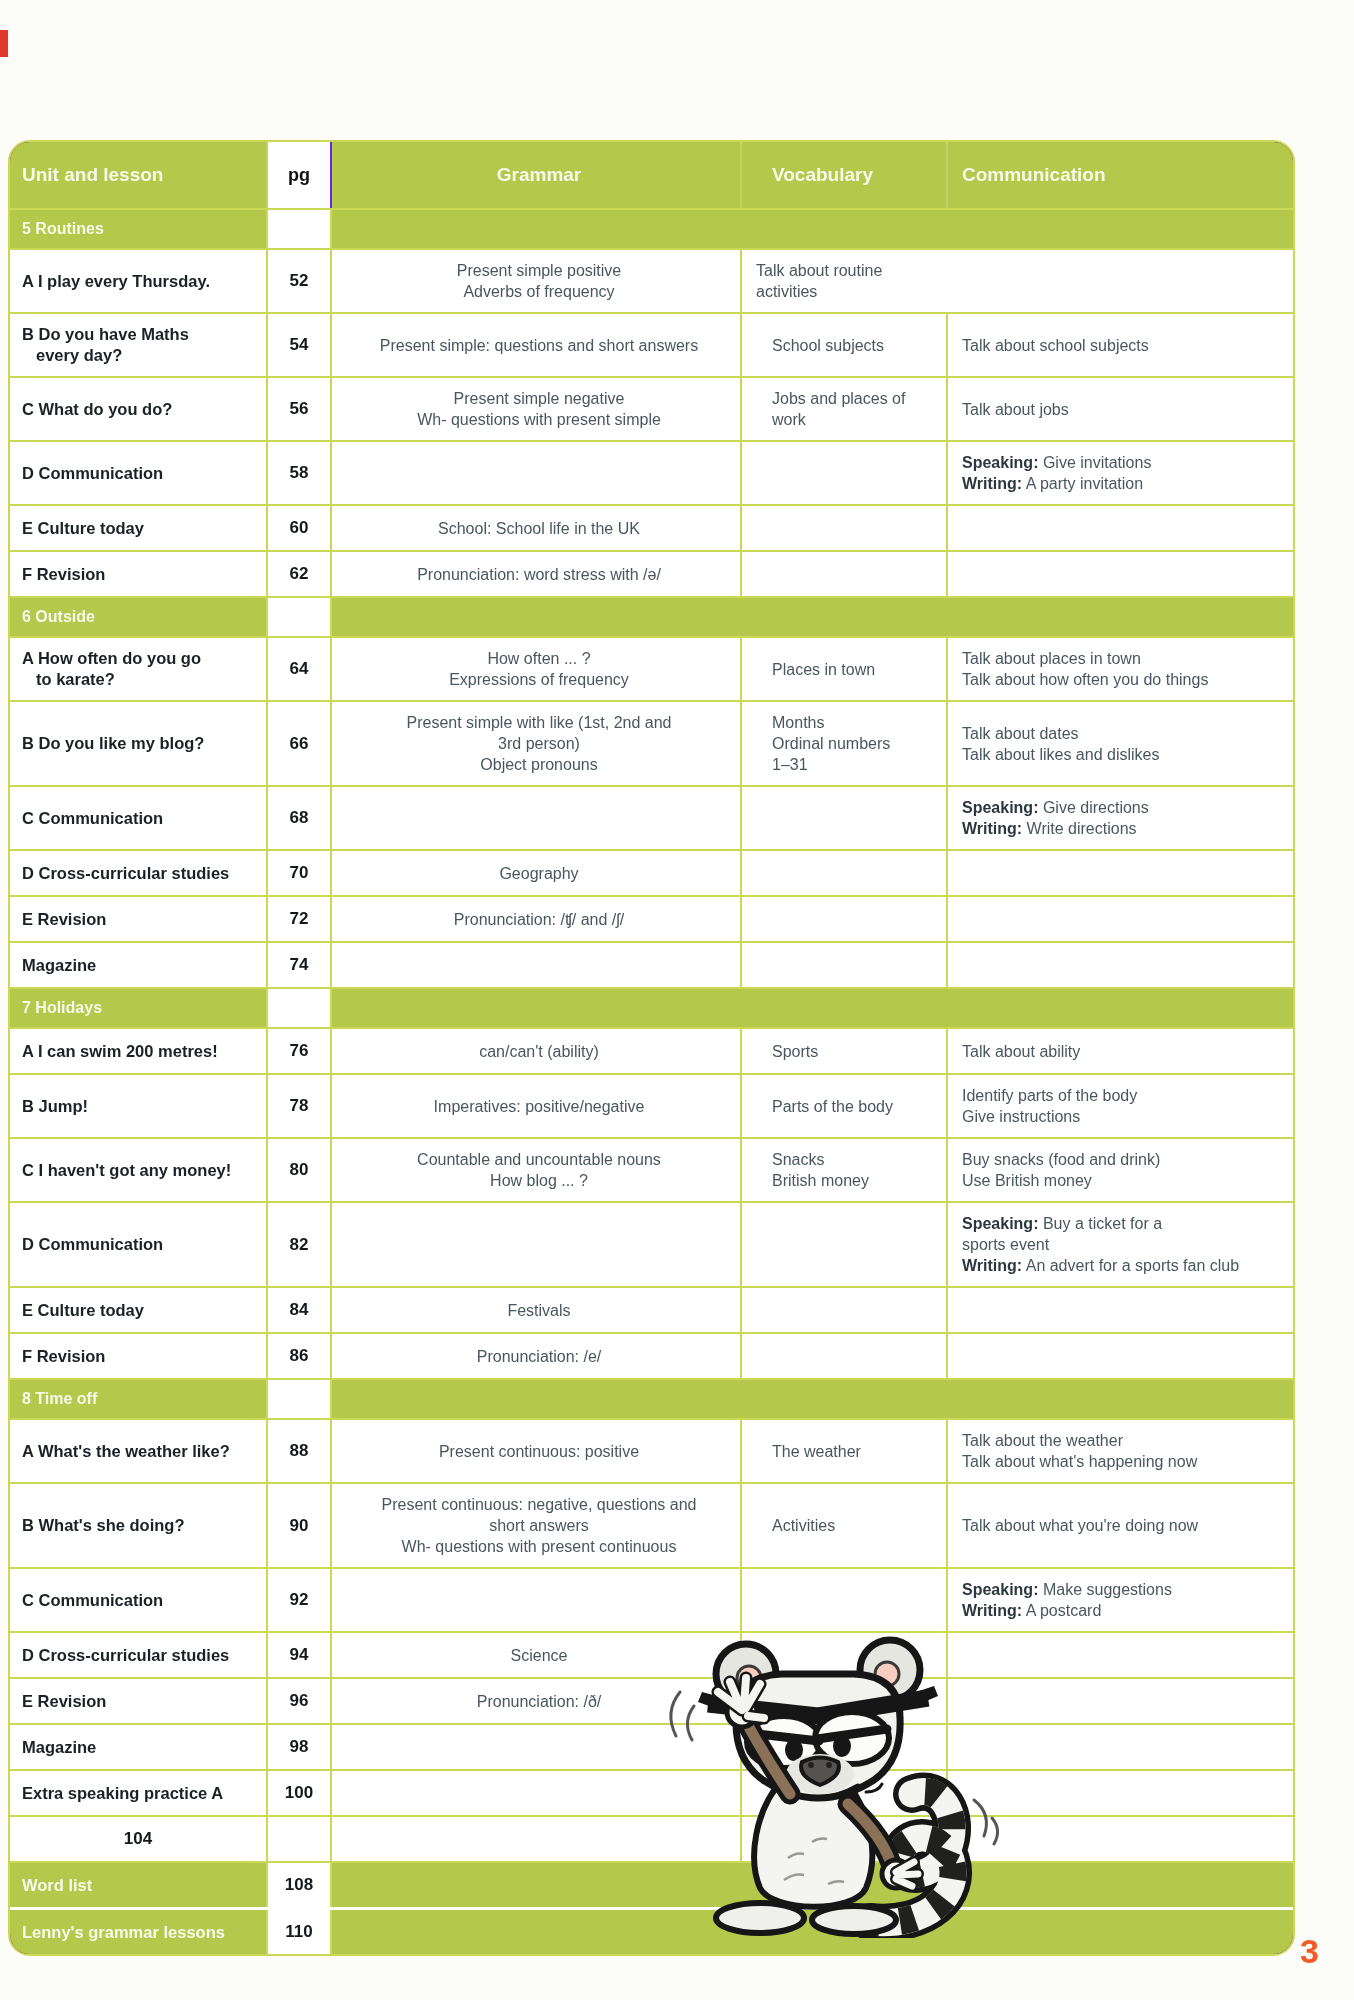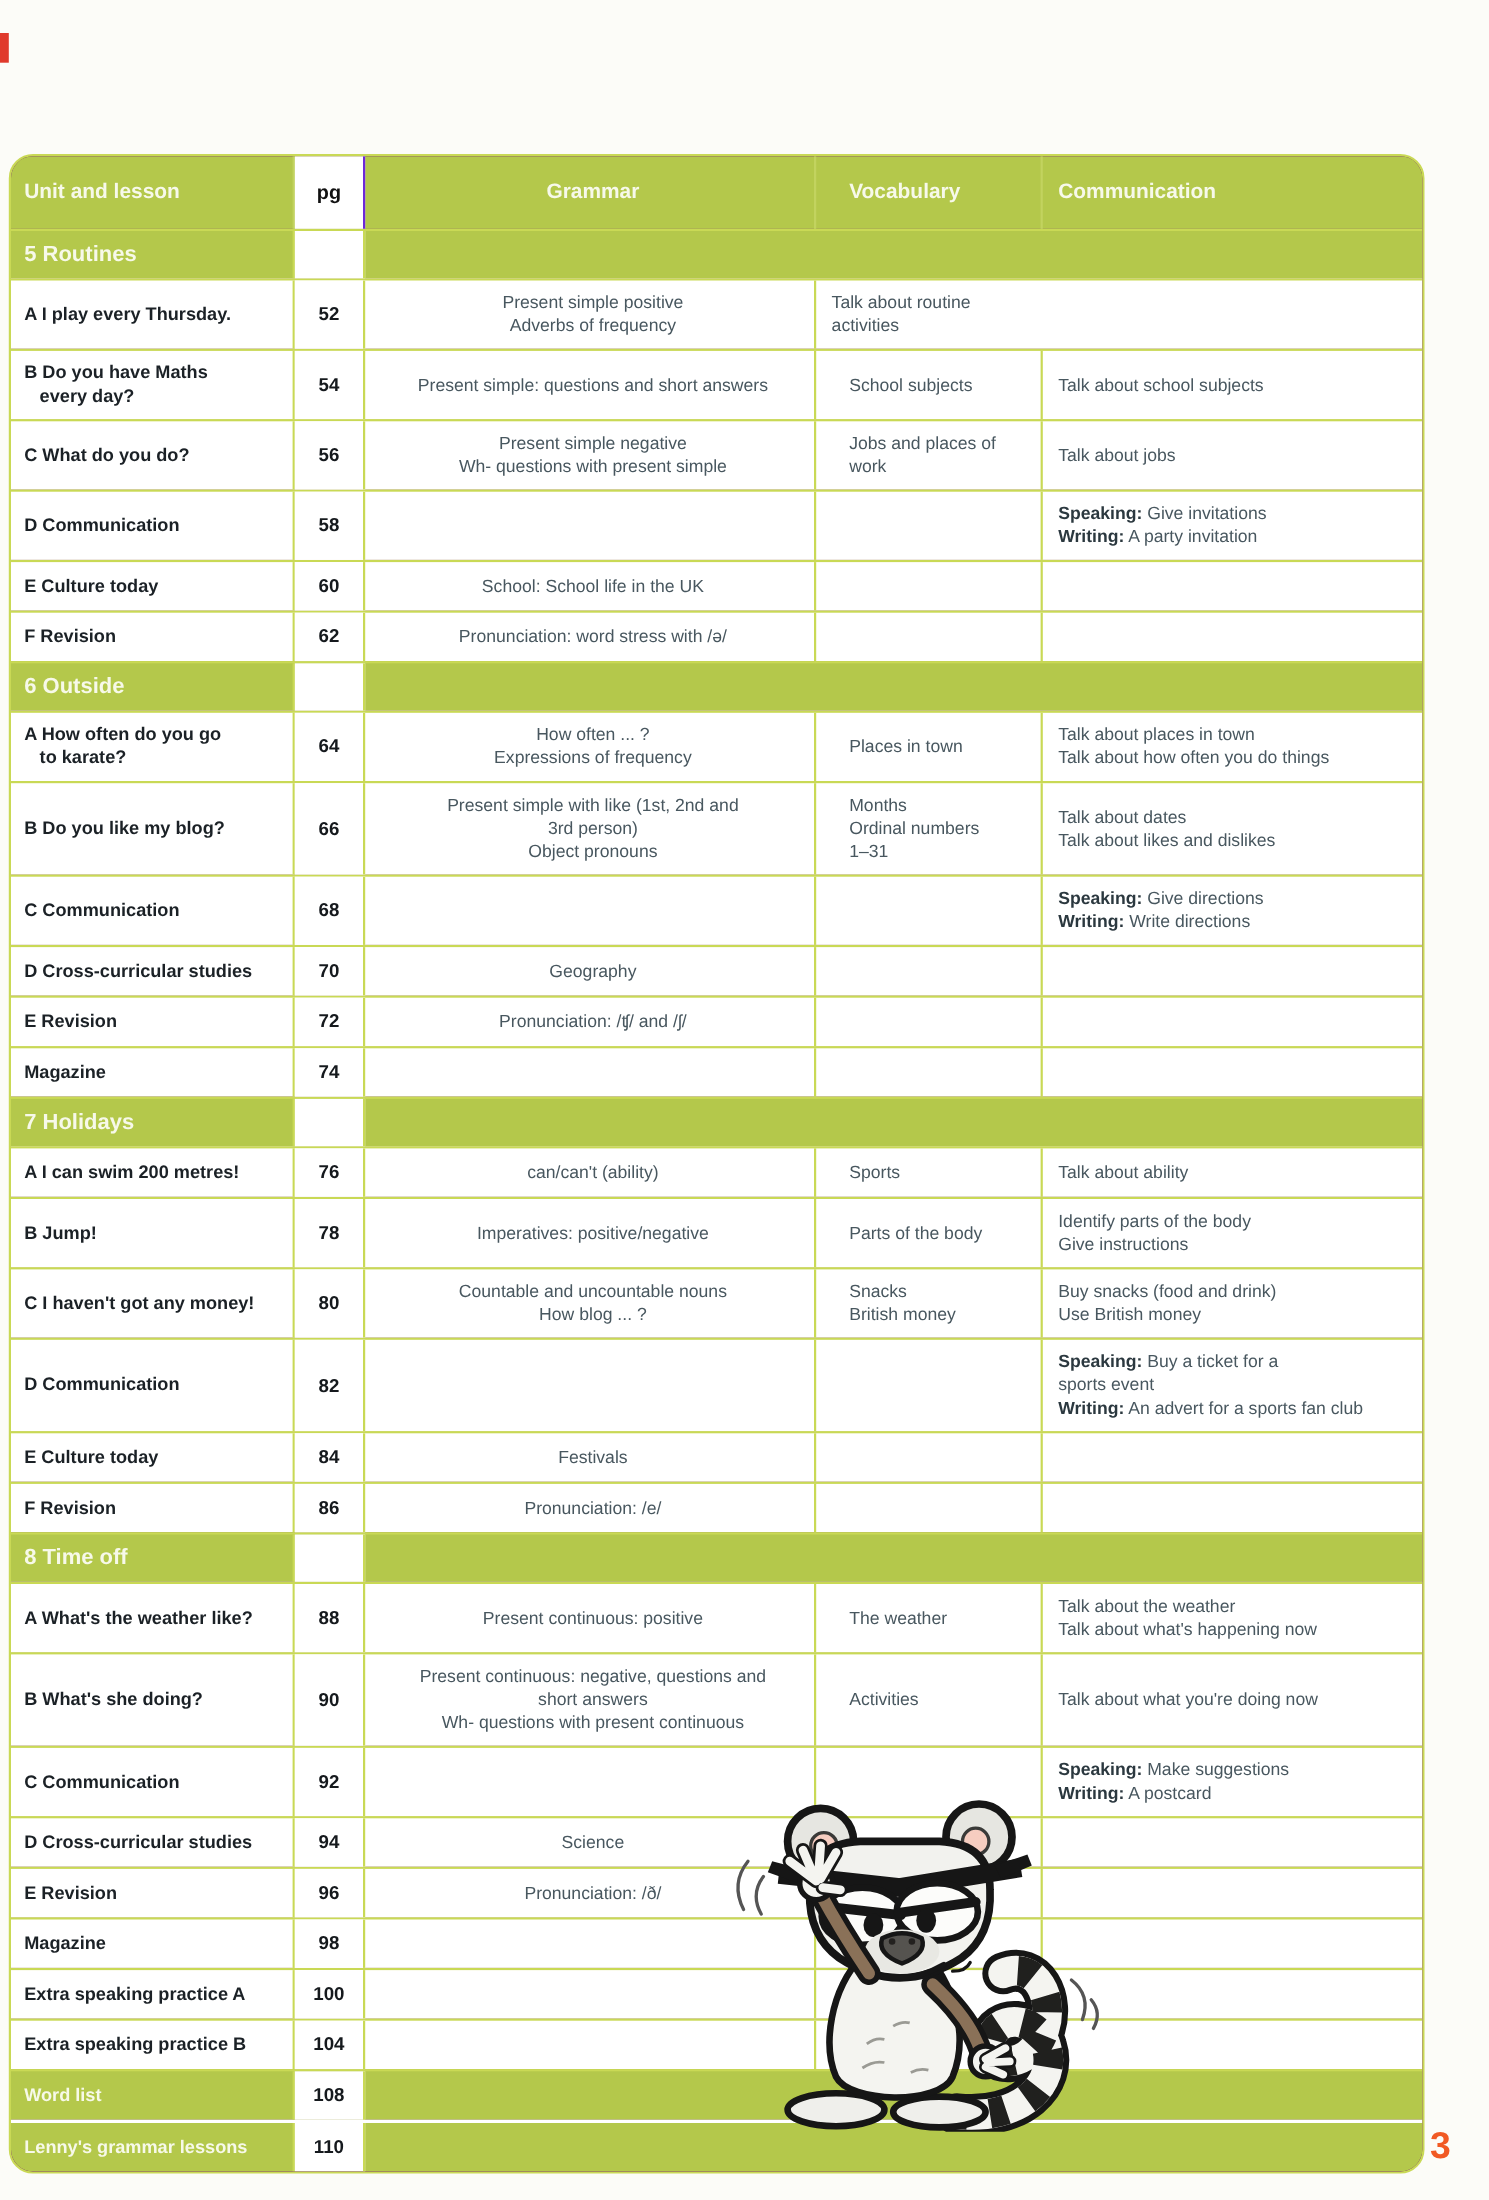--- a/index.html
+++ b/index.html
@@ -28,21 +28,21 @@
   .c-com{padding-left:14px;padding-right:8px;}
   .c-rest{grid-column:3/6;}
 
   .row-header{background:var(--green);min-height:66px;}
   .row-header .cell{justify-content:center;}
   .row-header .h-label{color:#f7f9ea;font-weight:bold;font-size:19px;}
   .row-header .c-unit,.row-header .c-gram,.row-header .c-voc{border-right:2px solid #c2d35f;}
   .row-header .c-pg{border-right:2px solid #6d28d9;font-size:18px;color:#111;}
 
   .row-section{background:var(--green);min-height:37px;}
-  .row-section .c-unit{color:#f7f9e9;font-weight:bold;font-size:20px;}
+  .row-section .c-unit{color:#f7f9e9;font-weight:bold;font-size:16px;}
   .row-footer{background:var(--green);min-height:44px;}
   .row-footer .c-unit{color:#f7f9e9;font-weight:bold;font-size:16.5px;}
   .row-footer + .row-footer{border-top:3px solid #fff;}
 
   .row-lesson{min-height:44px;}
   .t-line{font-weight:bold;color:var(--ink);font-size:16.5px;line-height:21px;}
   .t-indent{padding-left:14px;}
   .line{font-size:16px;line-height:21px;color:var(--body);}
   .seg-i{}
   .seg-b{font-weight:bold;color:var(--bold-dark);}
@@ -418,23 +418,20 @@
       <div class="row row-lesson">
         <div class="cell c-unit">
           <div class="t-line">Extra speaking practice A</div>
         </div>
         <div class="cell c-pg">100</div>
         <div class="cell c-gram"></div>
         <div class="cell c-voc"></div>
         <div class="cell c-com"></div>
       </div>
       <div class="row row-lesson">
-        <div class="cell c-unit">
-          <div class="t-line">Extra speaking practice B</div>
-        </div>
         <div class="cell c-pg">104</div>
         <div class="cell c-gram"></div>
         <div class="cell c-voc"></div>
         <div class="cell c-com"></div>
       </div>
       <div class="row row-footer">
         <div class="cell c-unit">Word list</div>
         <div class="cell c-pg">108</div>
         <div class="cell c-rest"></div>
       </div>

